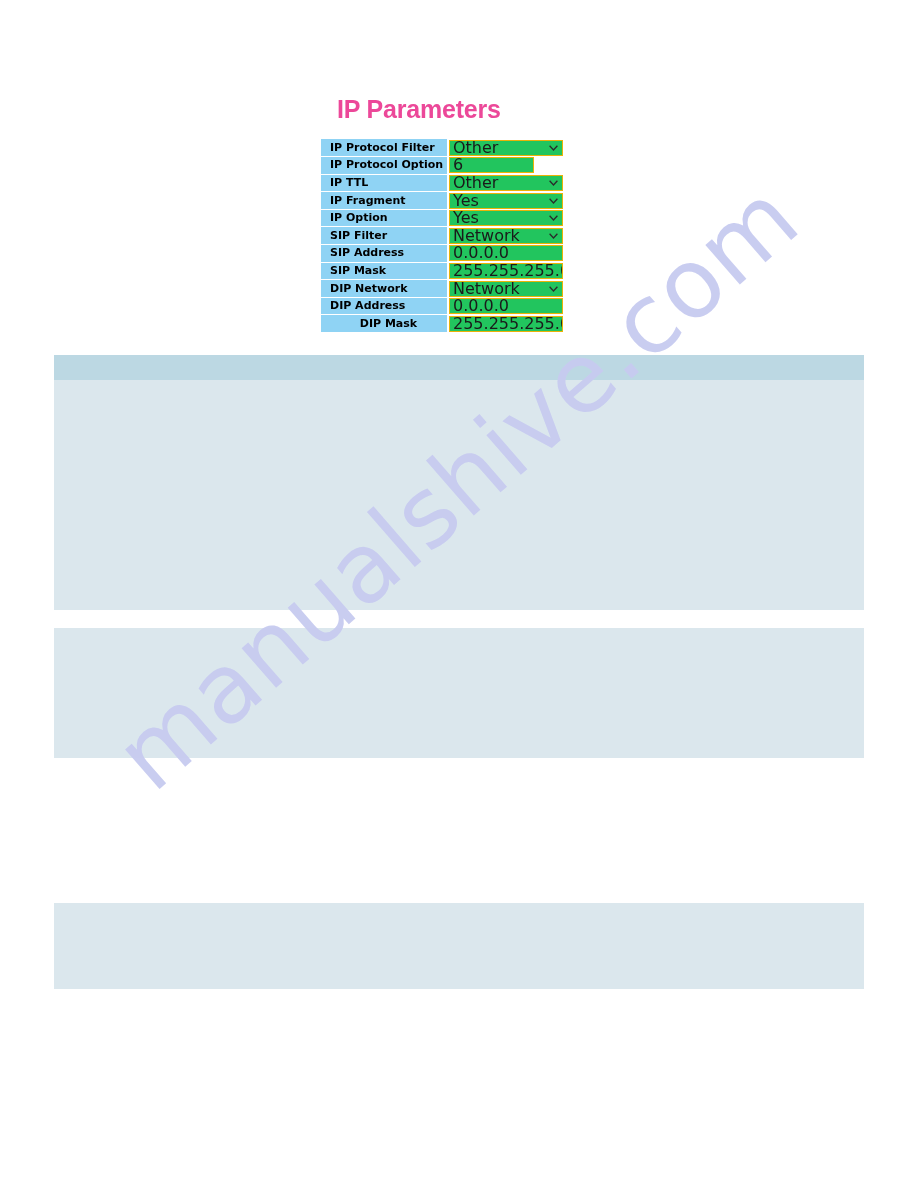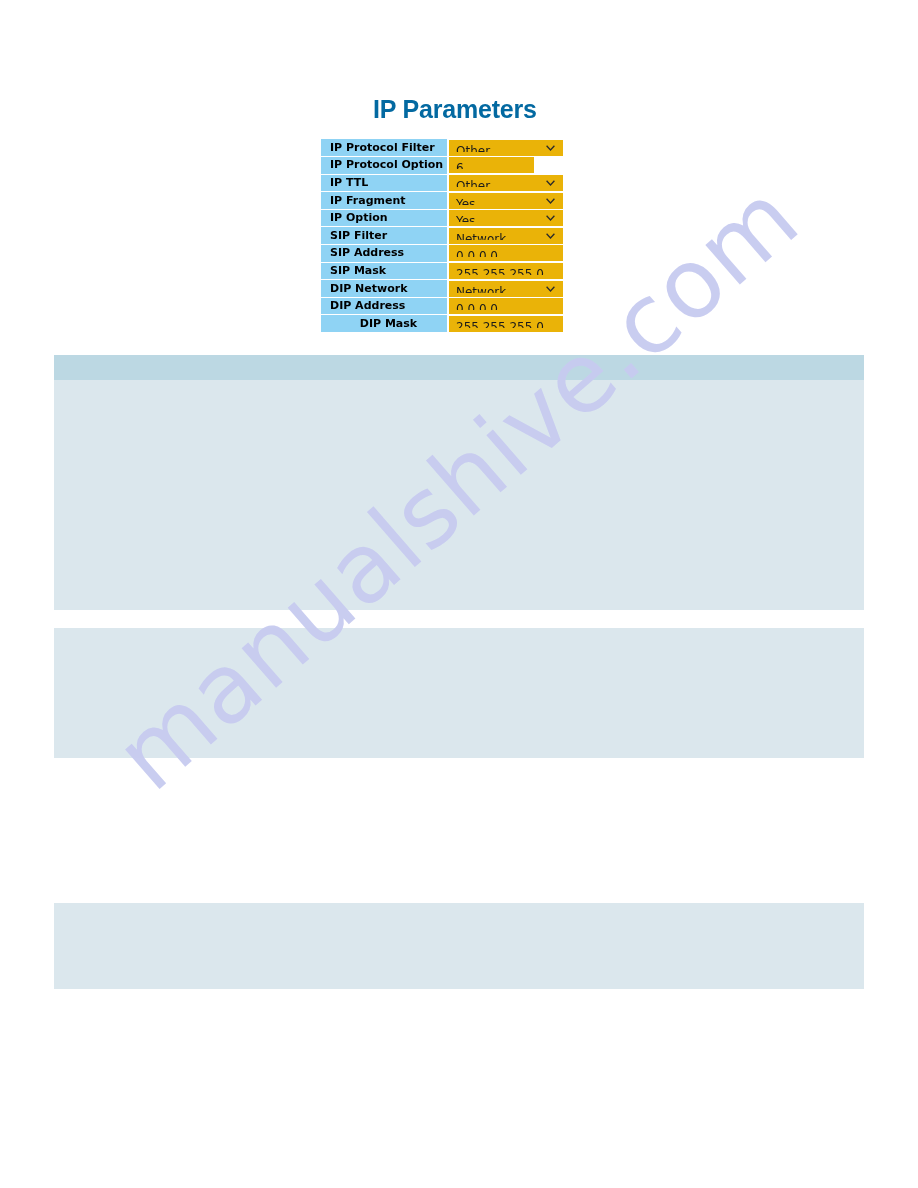--- a/index.html
+++ b/index.html
@@ -42,24 +42,23 @@
   }
 
   
   #page-title {
     position: absolute;
     left: 337px;
     top: 95px;
     font-family: "Liberation Sans", sans-serif;
     font-size: 25px;
     font-weight: bold;
-    color: #0369a1;
+    color: #ec4899;
     letter-spacing: -0.2px;
     z-index: 10;
-    margin-left: 36px;
   }
 
   
   #params-table {
     position: absolute;
     left: 321px;
     top: 139px;
     width: 242px;
     border-collapse: collapse;
     background: #ffffff;
@@ -81,24 +80,24 @@
   }
   #params-table tr:last-child .param-label { border-bottom: 1px solid #ffffff; text-align: center; }
   .param-field {
     padding: 0;
     background: #ffffff;
     vertical-align: middle;
   }
   .fld {
     box-sizing: border-box;
     height: 16px;
-    border: 4px solid #eab308;
-    background: #eab308;
+    border: 1px solid #eab308;
+    background: #22c55e;
     font-family: "DejaVu Sans", sans-serif;
-    font-size: 12px;
+    font-size: 16px;
     color: #1a1a1a;
     line-height: 14px;
     padding: 0 2px 0 3px;
     display: block;
     overflow: hidden;
     white-space: nowrap;
     position: relative;
   }
   .fld.select {
     width: 114px;

